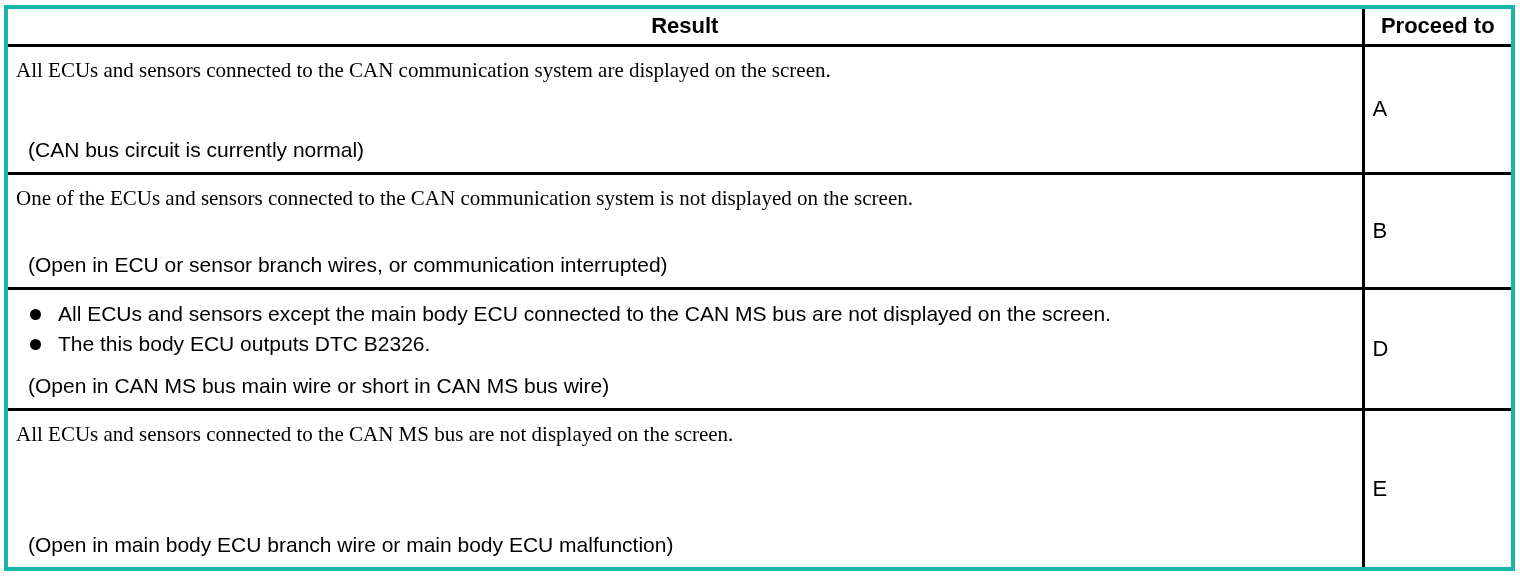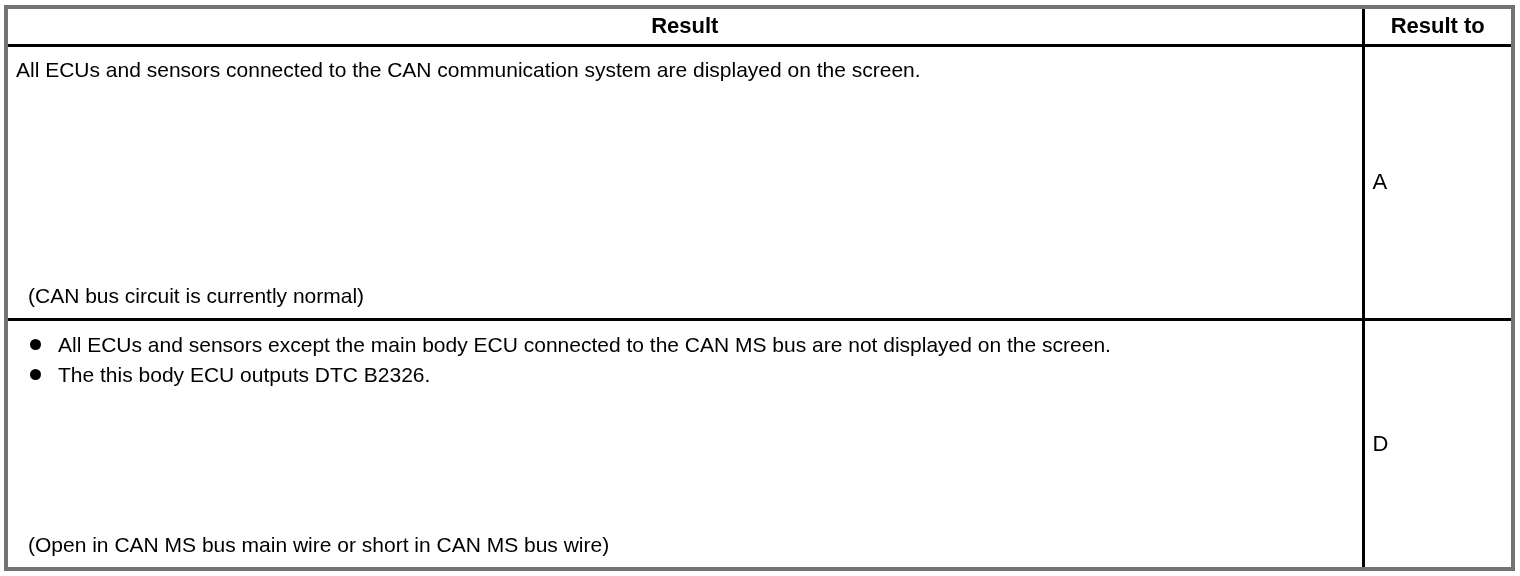--- a/index.html
+++ b/index.html
@@ -17,21 +17,21 @@
     background: #ffffff;
     font-family: "Liberation Sans", "DejaVu Sans", sans-serif;
     color: #000000;
   }
   .table-frame {
     position: absolute;
     left: 4px;
     top: 5px;
     right: 5px;
     bottom: 5px;
-    border: 4px solid #737373;
+    border: 4px solid #14b8a6;
     box-sizing: border-box;
     background: #ffffff;
   }
   table.result-table {
     width: 100%;
     height: 100%;
     border-collapse: collapse;
     table-layout: fixed;
   }
   table.result-table th,
@@ -66,20 +66,21 @@
   td.result-cell {
     position: relative;
     vertical-align: top;
     padding: 9px 10px 8px 8px;
     font-size: 21px;
     line-height: 28px;
   }
   td.result-cell .main-text {
     white-space: nowrap;
     overflow: hidden;
+    font-family: Liberation Serif, serif;
   }
   td.result-cell .note-text {
     position: absolute;
     left: 20px;
     bottom: 8px;
     white-space: nowrap;
   }
   .bullet-line {
     display: flex;
     align-items: center;
@@ -111,41 +112,55 @@
 <div class="page">
   <div class="table-frame">
     <table class="result-table">
       <colgroup>
         <col class="col-result">
         <col class="col-proceed">
       </colgroup>
       <thead>
         <tr>
           <th class="header-cell">Result</th>
-          <th class="header-cell">Result to</th>
+          <th class="header-cell">Proceed to</th>
         </tr>
       </thead>
       <tbody>
         <tr>
           <td class="result-cell">
             <div class="main-text">All ECUs and sensors connected to the CAN communication system are displayed on the screen.</div>
             <div class="note-text">(CAN bus circuit is currently normal)</div>
           </td>
           <td class="proceed-cell">A</td>
+        </tr>
+        <tr>
+          <td class="result-cell">
+            <div class="main-text">One of the ECUs and sensors connected to the CAN communication system is not displayed on the screen.</div>
+            <div class="note-text">(Open in ECU or sensor branch wires, or communication interrupted)</div>
+          </td>
+          <td class="proceed-cell">B</td>
         </tr>
         <tr>
           <td class="result-cell">
             <div class="bullet-line">
               <span class="bullet-dot"></span>
               <span class="bullet-text">All ECUs and sensors except the main body ECU connected to the CAN MS bus are not displayed on the screen.</span>
             </div>
             <div class="bullet-line">
               <span class="bullet-dot"></span>
               <span class="bullet-text">The this body ECU outputs DTC B2326.</span>
             </div>
             <div class="note-text">(Open in CAN MS bus main wire or short in CAN MS bus wire)</div>
           </td>
           <td class="proceed-cell">D</td>
         </tr>
+        <tr>
+          <td class="result-cell">
+            <div class="main-text">All ECUs and sensors connected to the CAN MS bus are not displayed on the screen.</div>
+            <div class="note-text">(Open in main body ECU branch wire or main body ECU malfunction)</div>
+          </td>
+          <td class="proceed-cell">E</td>
+        </tr>
       </tbody>
     </table>
   </div>
 </div>
 
 </body></html>

